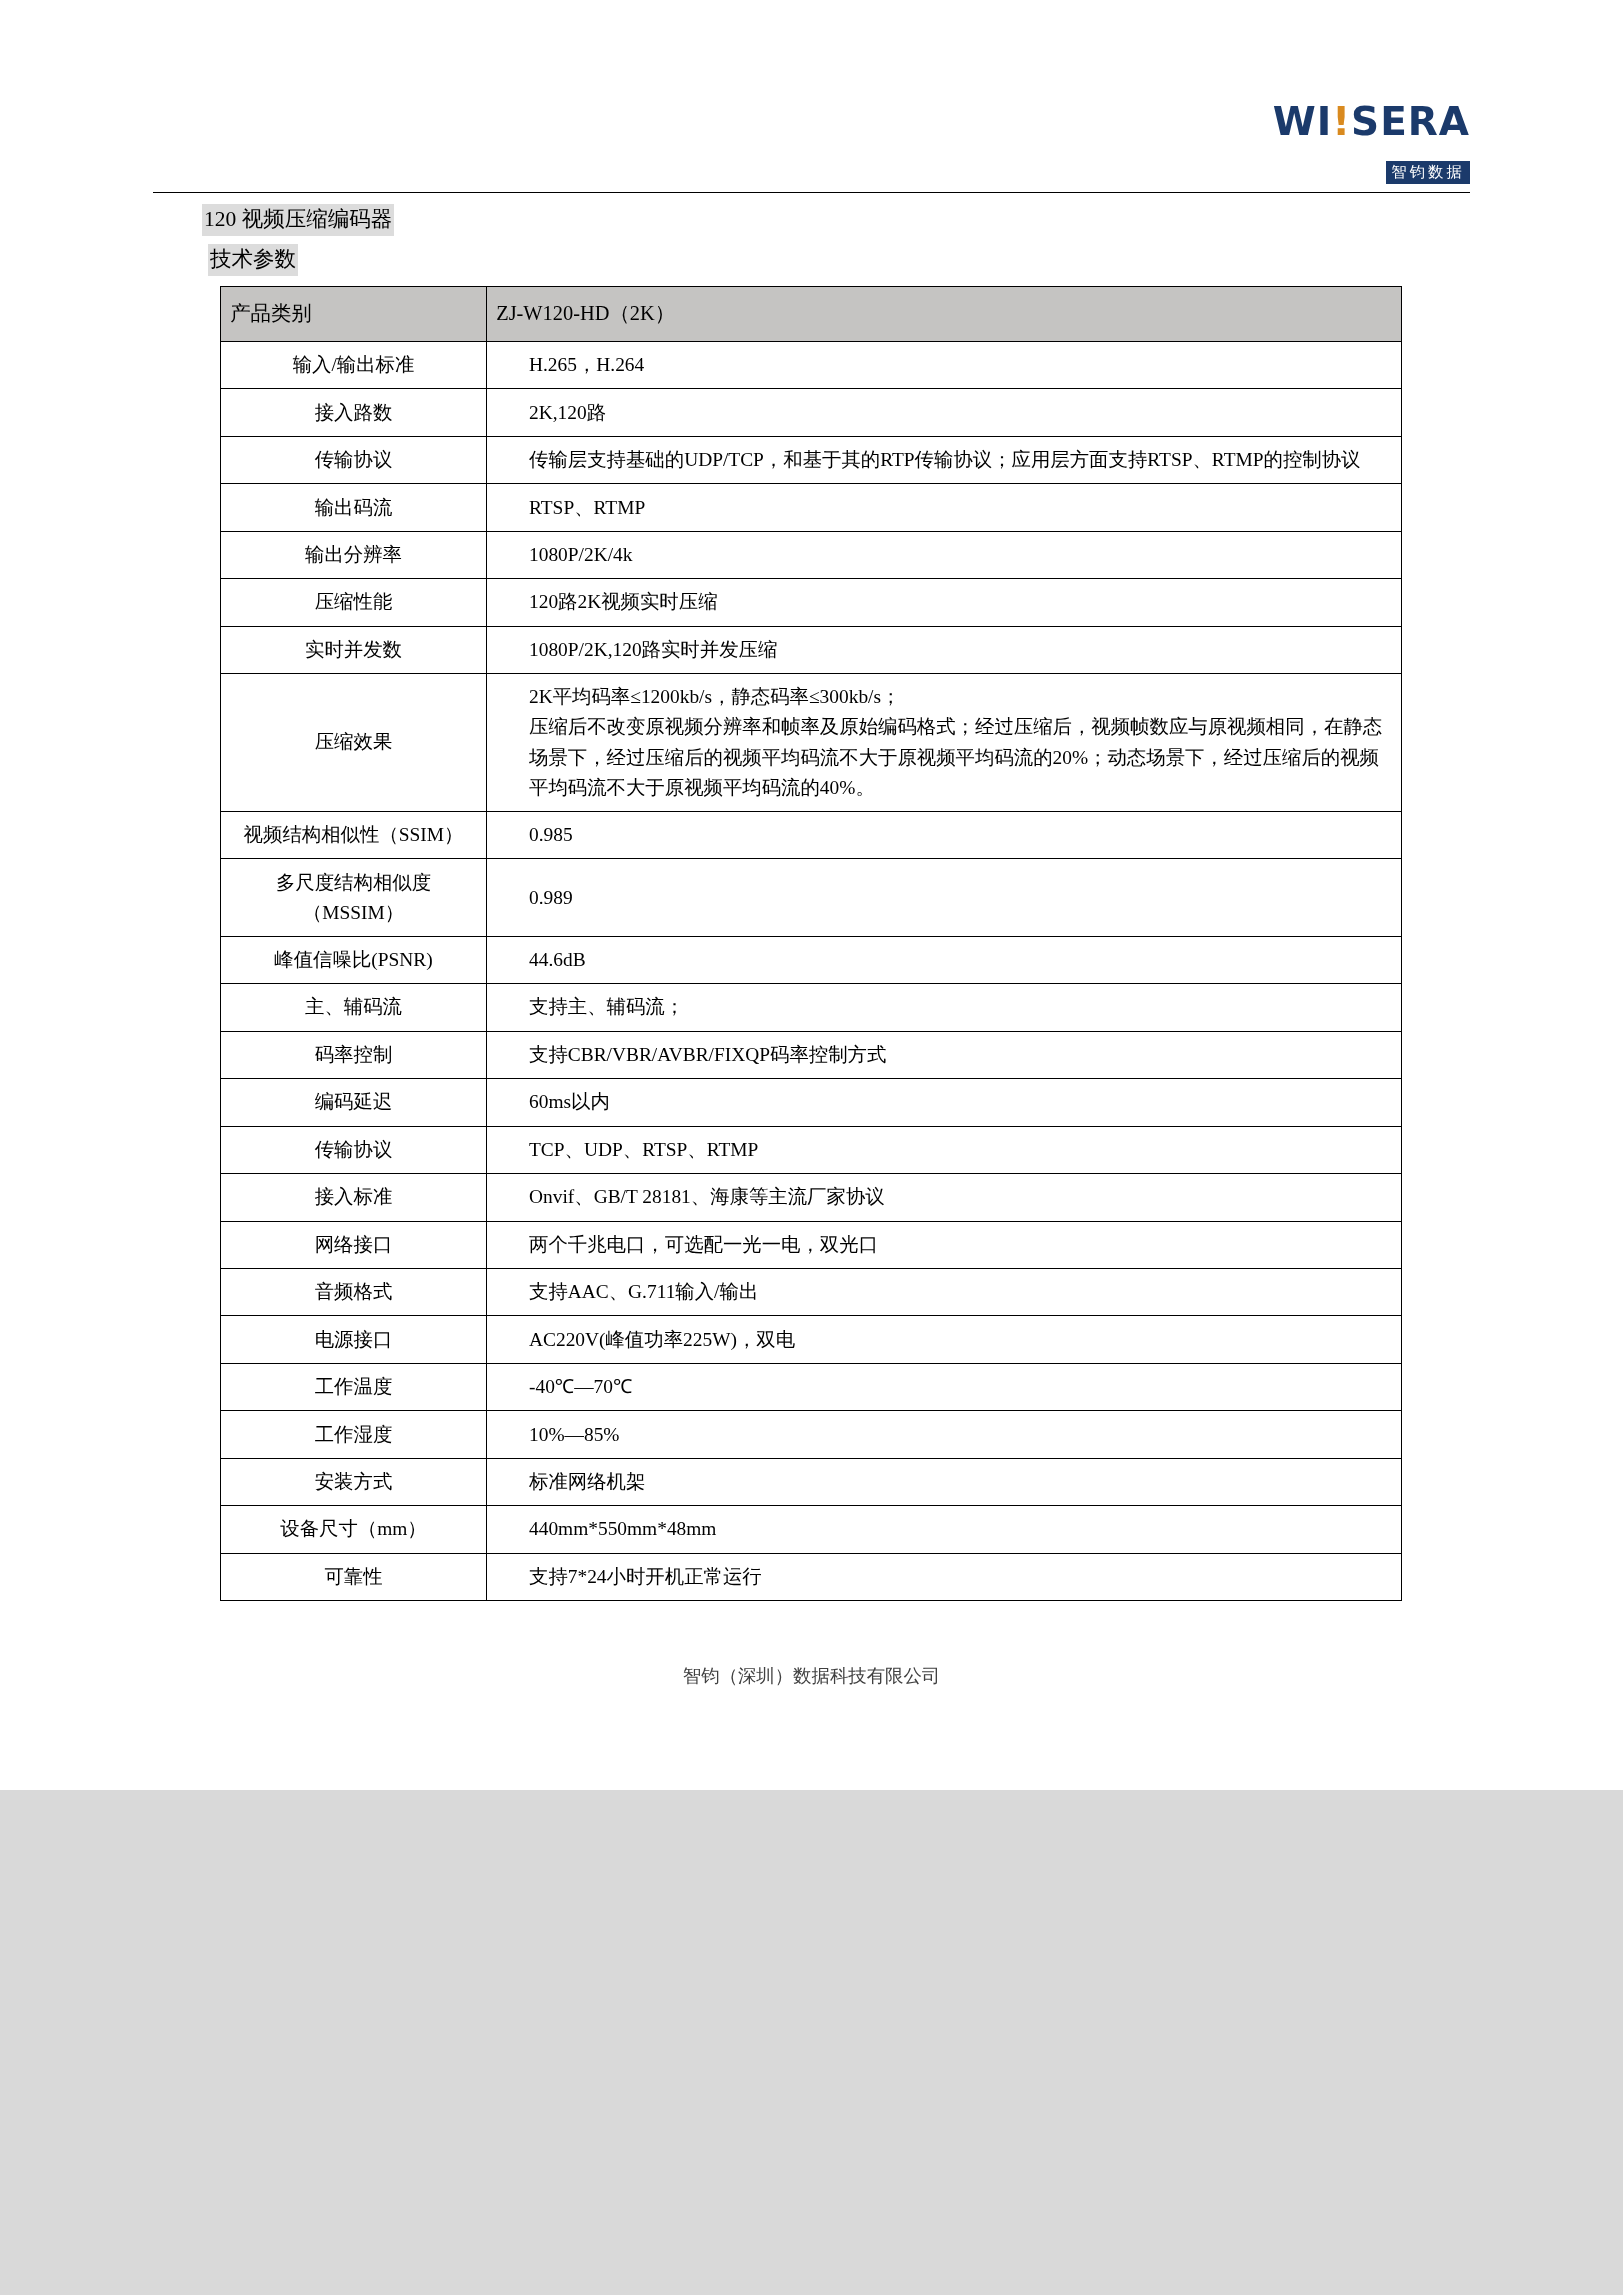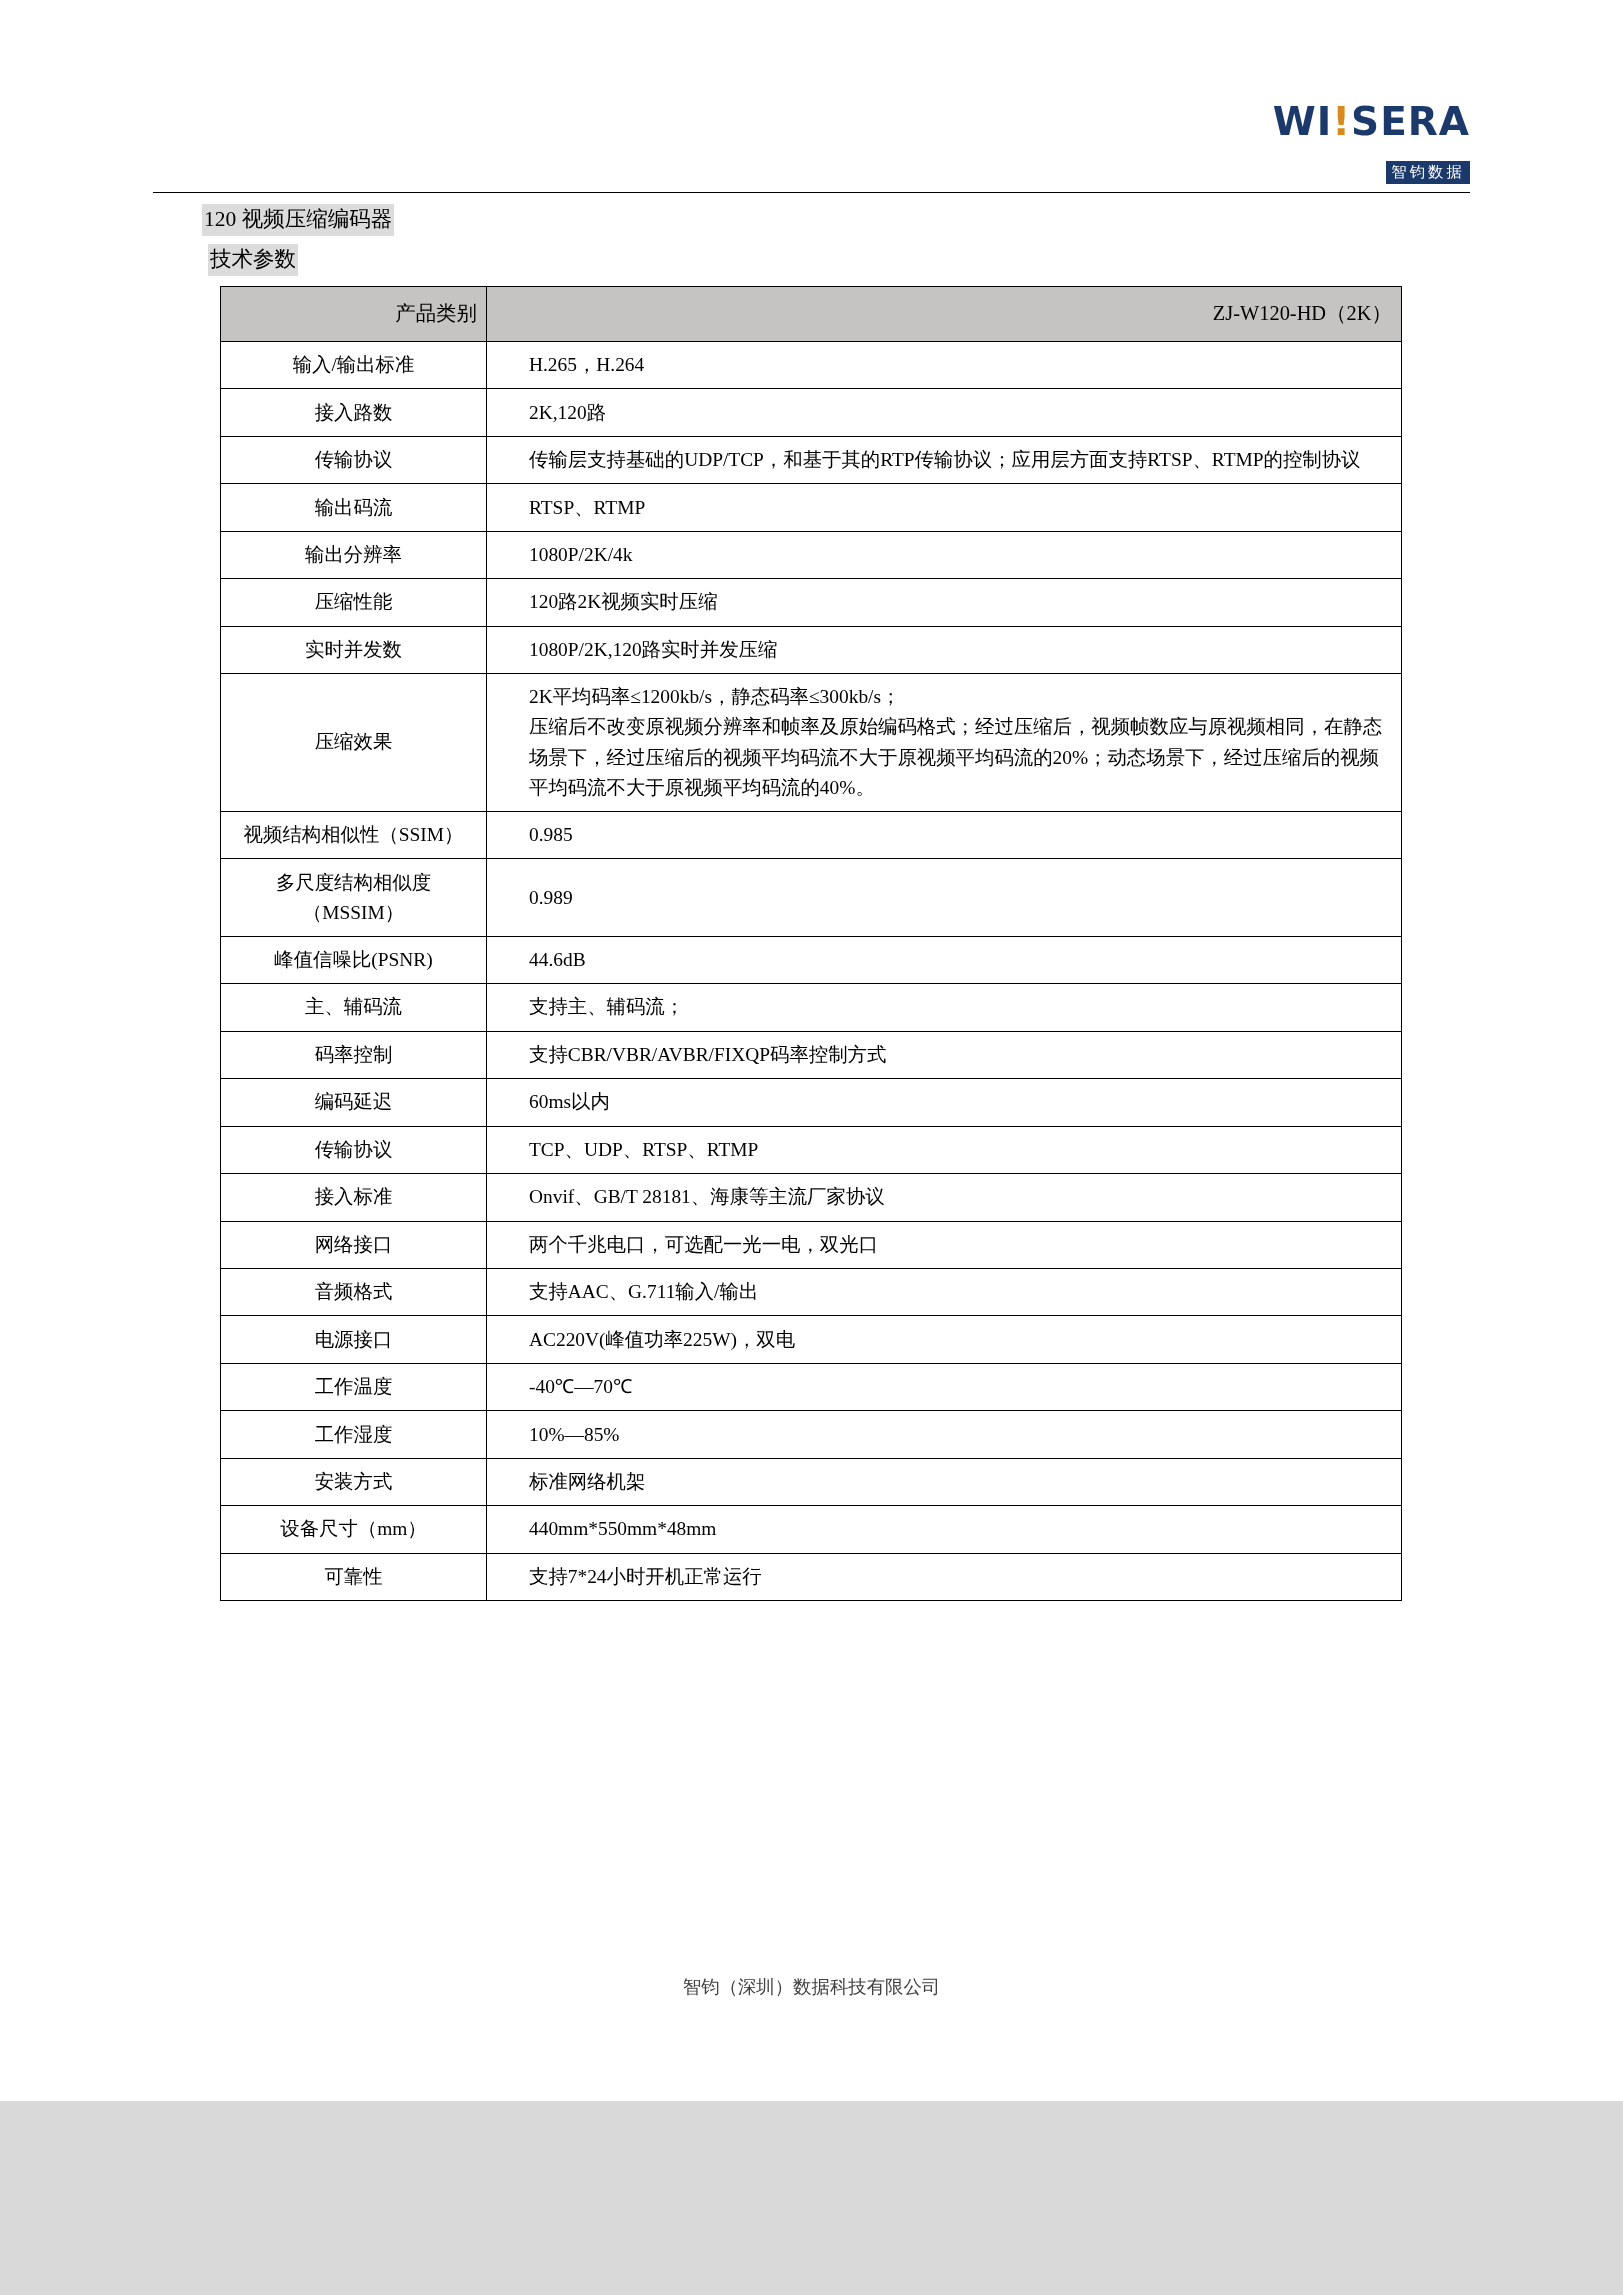--- a/index.html
+++ b/index.html
@@ -5,21 +5,21 @@
   html, body {
     margin: 0;
     padding: 0;
     background: #d9d9d9;
   }
   body {
     font-family: "Liberation Serif", serif;
   }
   .page {
     width: 1623px;
-    height: 2101px;
+    height: 1790px;
     background: #ffffff;
     position: relative;
     box-sizing: border-box;
     margin: 0 auto;
     overflow: hidden;
   }
 
   
   .header {
     position: absolute;
@@ -101,21 +101,21 @@
   .spec-table th, .spec-table td {
     border: 1px solid #000000;
     vertical-align: middle;
     font-size: 19.4px;
     line-height: 1.55;
     padding: 8.2px 9.2px;
     color: #000000;
   }
   .spec-table thead th {
     background: #c5c4c2;
-    text-align: right;
+    text-align: left;
     font-weight: normal;
     font-size: 20.4px;
     padding: 11.2px 9.2px;
   }
   .spec-table td.label {
     text-align: center;
     font-family: "Liberation Serif", serif;
   }
   .spec-table td.value {
     text-align: left;

